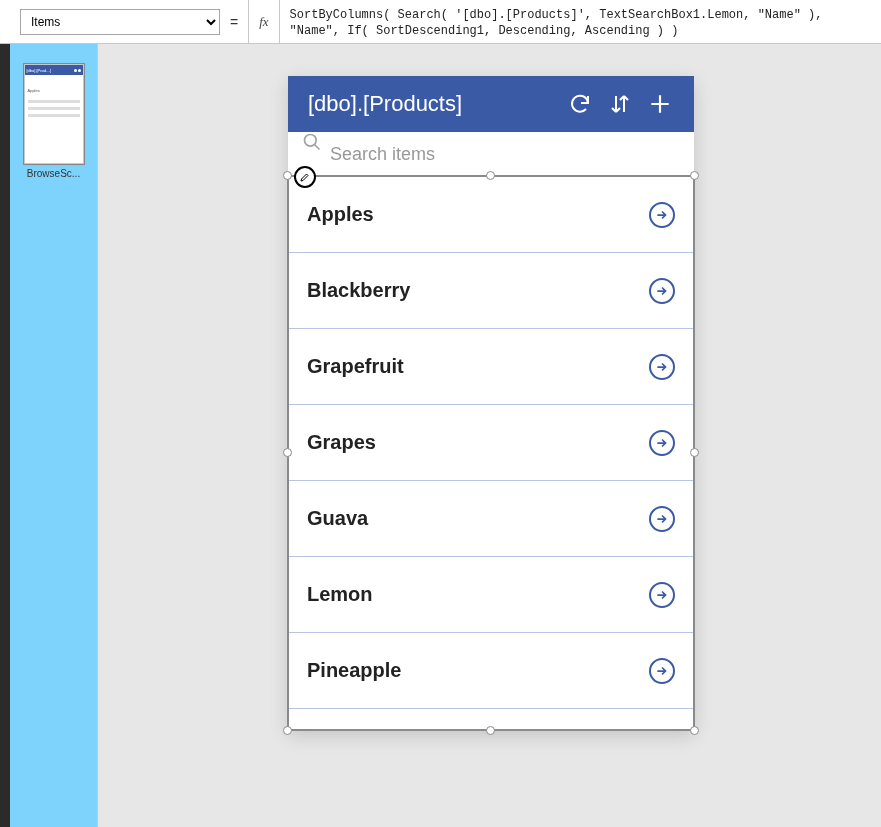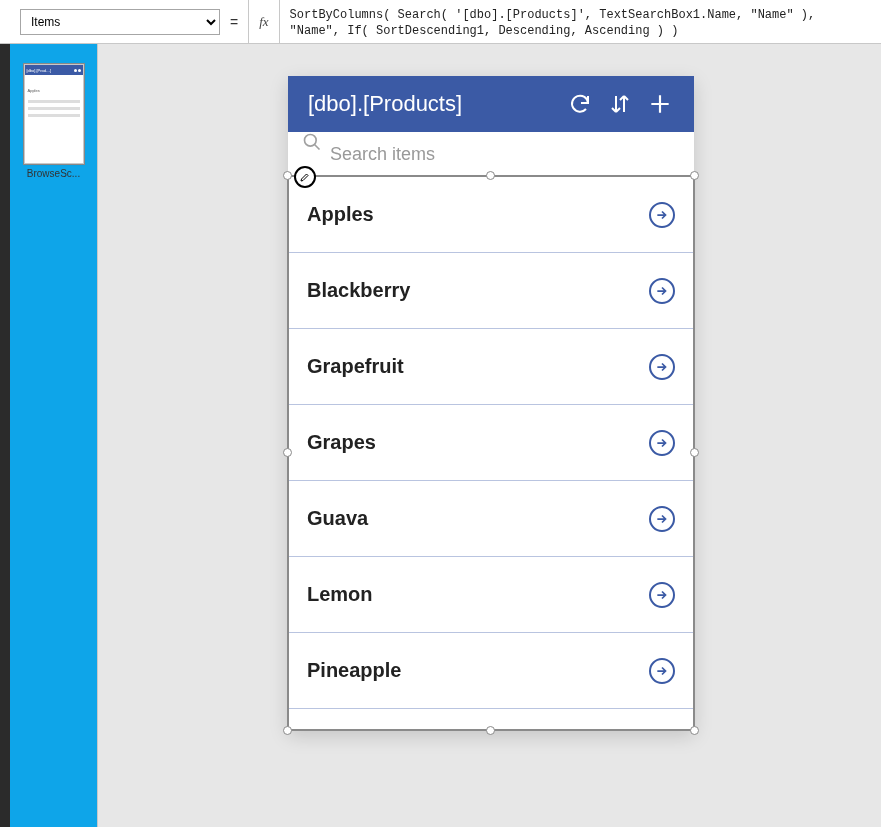--- a/index.html
+++ b/index.html
@@ -8,21 +8,21 @@
   
   .formula-bar { position: absolute; top: 0; left: 0; width: 881px; height: 44px; background: #fff; border-bottom: 1px solid #c8c8c8; display: flex; align-items: stretch; justify-content: center; }
   .prop-select-wrap { display: flex; align-items: center; padding: 6px 0 6px 20px; }
   .prop-select { width: 200px; height: 26px; border: 1px solid #a6a6a6; background: #fff; font-size: 12px; padding: 2px 6px; }
   .equals { padding: 0 10px; display: flex; align-items: center; font-size: 14px; color: #333; }
   .fx-wrap { display: flex; align-items: center; padding: 0 10px; border-left: 1px solid #c8c8c8; font-style: italic; font-family: 'Segoe Script', cursive; color: #444; font-size: 13px; }
   .formula-text { border-left: 1px solid #c8c8c8; flex: 1; font-family: Consolas, 'Courier New', monospace; font-size: 12px; color: #222; padding: 8px 10px; white-space: pre; line-height: 1.3; }
 
   
   .left-dark { position: absolute; top: 44px; left: 0; width: 10px; height: 783px; background: #2b2b2b; }
-  .screens-panel { position: absolute; top: 44px; left: 10px; width: 88px; height: 783px; background: #0ea5e9; border-right: 1px solid #c8c8c8; padding: 20px 0 0 0; }
+  .screens-panel { position: absolute; top: 44px; left: 10px; width: 88px; height: 783px; background: #7dd3fc; border-right: 1px solid #c8c8c8; padding: 20px 0 0 0; }
   .thumb-wrap { margin-bottom: 20px; display: flex; flex-direction: column; align-items: center; }
   .thumb { width: 60px; height: 100px; background: #fff; border: 1px solid #c8c8c8; box-shadow: 0 1px 2px rgba(0,0,0,0.08); position: relative; overflow: hidden; }
   .thumb-header { height: 10px; background: #3b5aa5; display:flex; align-items:center; justify-content:space-between; padding:0 2px;}
   .thumb-header .dot { width:3px;height:3px;border-radius:50%;background:#fff; }
   .thumb-body { padding: 3px; }
   .thumb-line { height: 3px; background: #ddd; margin: 4px 0; }
   .thumb-text-tiny { font-size:4px; color:#555; }
   .thumb-label { font-size: 10px; color: #333; margin-top: 4px; max-width: 60px; white-space: nowrap; overflow: hidden; text-overflow: ellipsis; }
   .thumb.selected { outline: 1px solid #888; }
 
@@ -62,21 +62,21 @@
 <body>
 
 <div class="formula-bar">
   <div class="prop-select-wrap">
     <select class="prop-select">
       <option>Items</option>
     </select>
   </div>
   <div class="equals">=</div>
   <div class="fx-wrap">fx</div>
-  <div class="formula-text">SortByColumns( Search( '[dbo].[Products]', TextSearchBox1.Name, "Name" ),
+  <div class="formula-text">SortByColumns( Search( '[dbo].[Products]', TextSearchBox1.Lemon, "Name" ),
 "Name", If( SortDescending1, Descending, Ascending ) )</div>
 </div>
 
 <div class="left-dark"></div>
 
 <div class="screens-panel">
   <div class="thumb-wrap">
     <div class="thumb selected">
       <div class="thumb-header">
           <span class="thumb-text-tiny" style="color:#fff">[dbo].[Prod…]</span>

